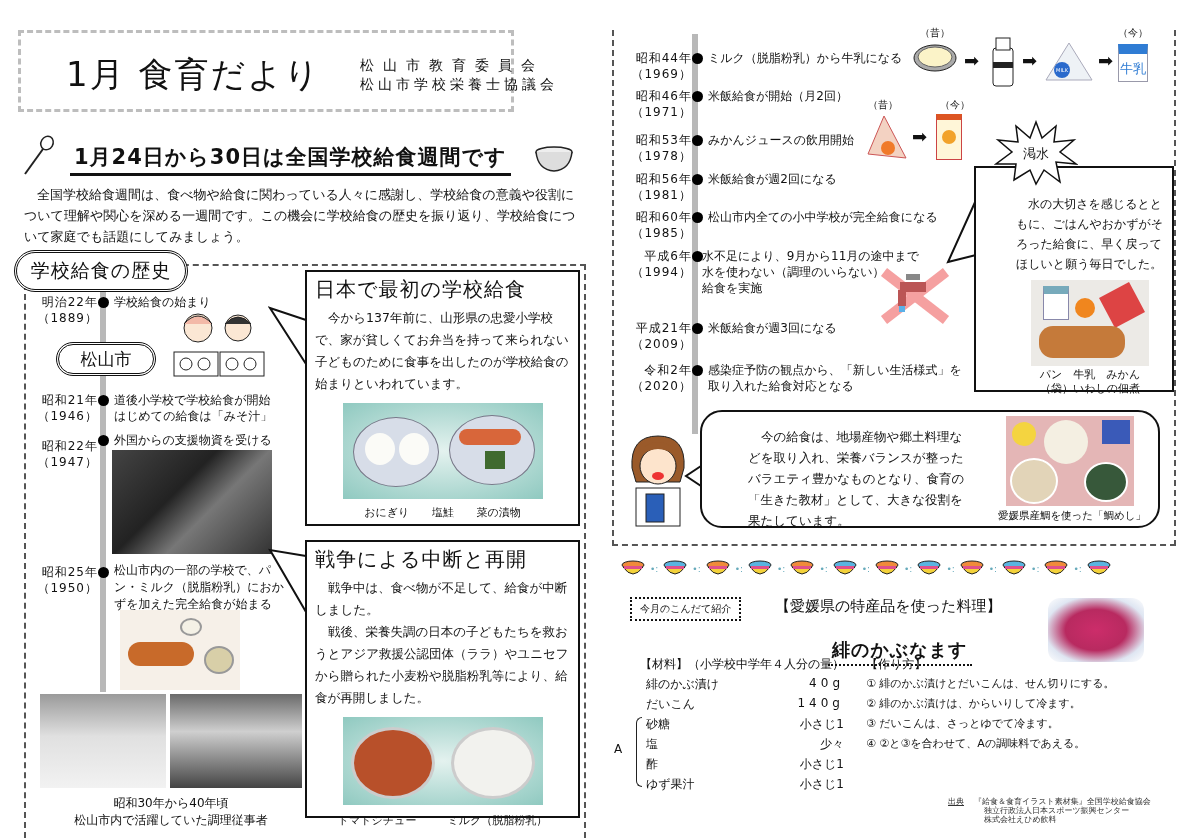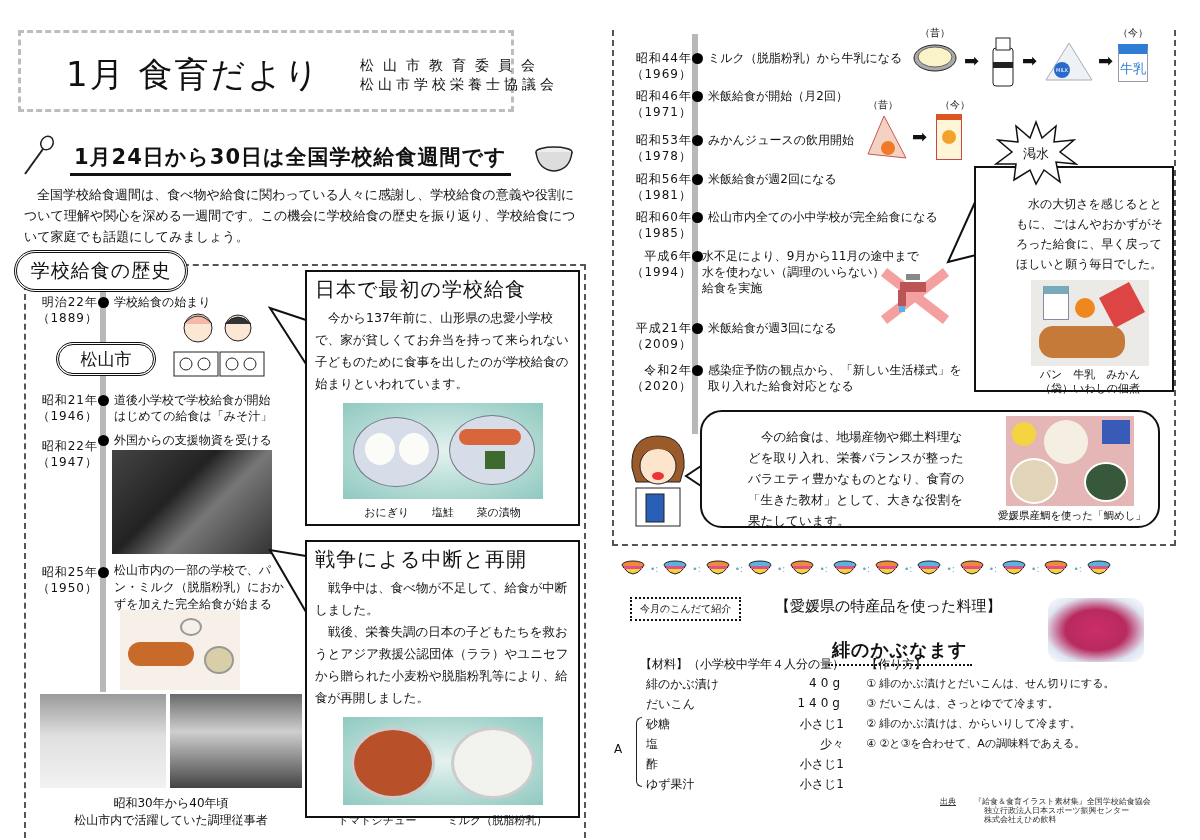--- a/index.html
+++ b/index.html
@@ -441,25 +441,25 @@
       <span>ゆず果汁</span>
       <span>小さじ1</span>
     </div>
 </div>
 <div class="abs" style="left:636px; top:717px; width:6px; height:70px; border:1px solid #222; border-right:none; border-radius:6px 0 0 6px;"></div>
 <div class="abs" style="left:614px; top:742px; font-size:12px;">A</div>
 
 <div class="abs steps-head">【作り方】</div>
 <div class="abs" style="left:866px; top:676px; width:300px;">
   <div class="step" style="height:20px;">① 緋のかぶ漬けとだいこんは、せん切りにする。</div>
+  <div class="step" style="height:20px;">② 緋のかぶ漬けは、からいりして冷ます。</div>
   <div class="step" style="height:20px;">③ だいこんは、さっとゆでて冷ます。</div>
-  <div class="step" style="height:20px;">② 緋のかぶ漬けは、からいりして冷ます。</div>
   <div class="step" style="height:20px;">④ ②と③を合わせて、Aの調味料であえる。</div>
 </div>
 
 <div class="abs source">
-  <span style="position:absolute; left:0; top:0;text-decoration:underline;">出典</span>
+  <span style="position:absolute; left:8px; top:0;text-decoration:underline;">出典</span>
   <div style="margin-left:34px; white-space:nowrap;">
     <div>『給食＆食育イラスト素材集』全国学校給食協会</div>
     <div style="padding-left:10px;">独立行政法人日本スポーツ振興センター</div>
     <div style="padding-left:10px;">株式会社えひめ飲料</div>
   </div>
 </div>
 
 </body></html>

